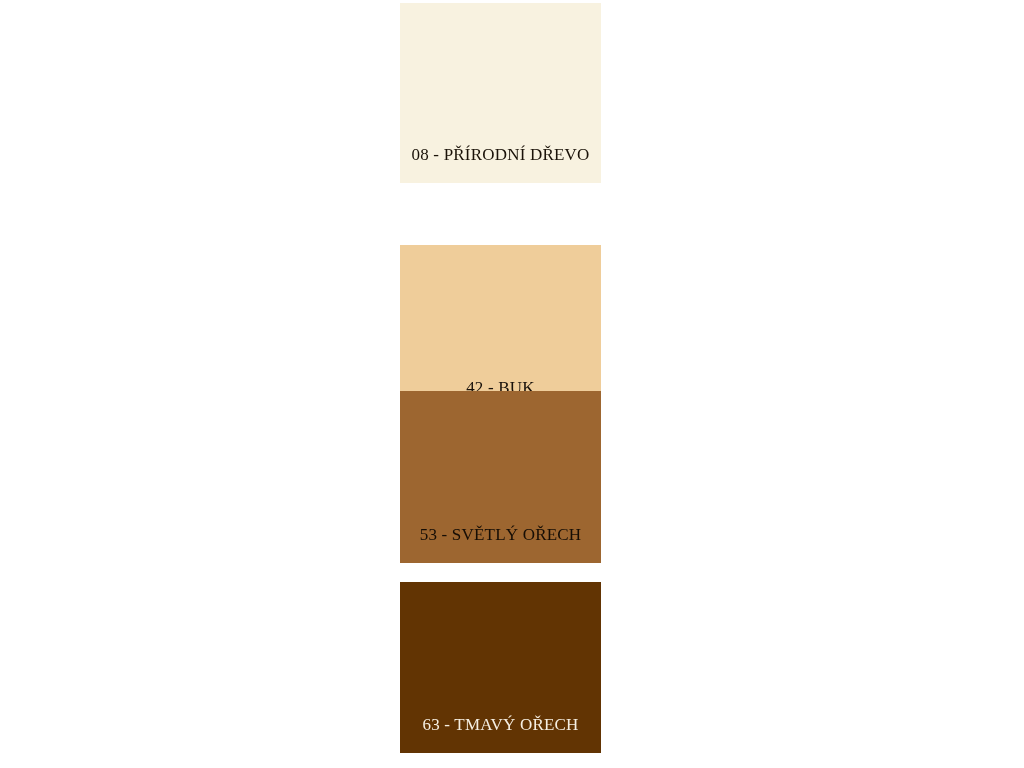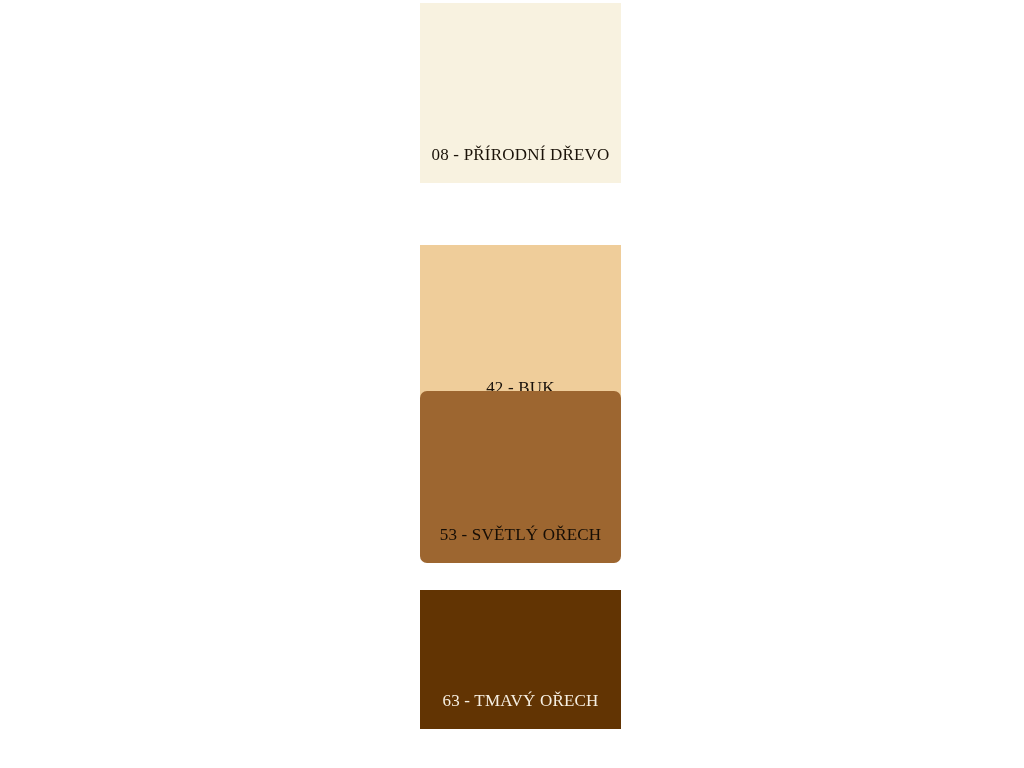--- a/index.html
+++ b/index.html
@@ -16,21 +16,21 @@
 
   #swatch-board {
     position: relative;
     width: 1024px;
     height: 768px;
     background: #ffffff;
   }
 
   .swatch {
     position: absolute;
-    left: 420px;
+    left: 400px;
     width: 201px;
     box-sizing: border-box;
     display: flex;
     align-items: flex-end;
   }
 
   .swatch-label {
     display: block;
     width: 100%;
     text-align: center;
@@ -39,36 +39,36 @@
     line-height: 1;
     letter-spacing: 0.2px;
     padding-bottom: 20px;
     white-space: nowrap;
   }
 
   
   .swatch-0 { top: 3px;   height: 180px; }
   .swatch-1 { top: 201px; height: 171px; }
   .swatch-2 { top: 391px; height: 172px; }
-  .swatch-3 { top: 582px; height: 139px; margin-top: 8px; }
+  .swatch-3 { top: 582px; height: 171px; }
 </style>
 </head>
 <body>
 
 <div id="swatch-board">
 
   <div class="swatch swatch-0" style="background-color: rgb(248, 242, 224);">
     <span class="swatch-label" style="color: rgb(26, 18, 8);">08 - PŘÍRODNÍ DŘEVO</span>
   </div>
 
   <div class="swatch swatch-1" style="background-color: rgb(239, 205, 154); margin-top: 44px;">
     <span class="swatch-label" style="color: rgb(23, 16, 10);">42 - BUK</span>
   </div>
 
-  <div class="swatch swatch-2" style="background-color: rgb(157, 102, 48); border-radius: 7px;">
+  <div class="swatch swatch-2" style="background-color: rgb(157, 102, 48);">
     <span class="swatch-label" style="color: rgb(21, 13, 5);">53 - SVĚTLÝ OŘECH</span>
   </div>
 
   <div class="swatch swatch-3" style="background-color: rgb(98, 52, 3);">
     <span class="swatch-label" style="color: rgb(246, 239, 226);">63 - TMAVÝ OŘECH</span>
   </div>
 
 </div>
 
 </body></html>

